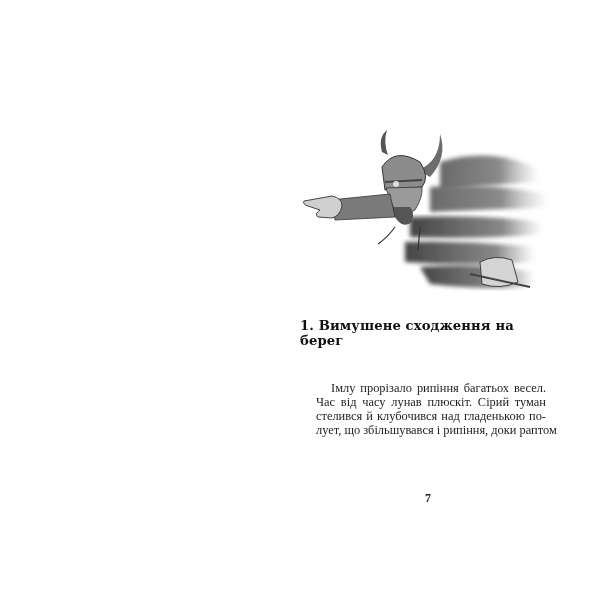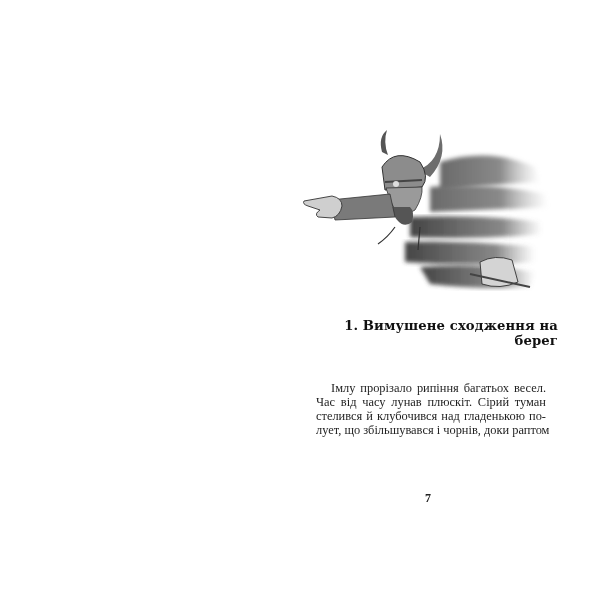--- a/index.html
+++ b/index.html
@@ -2,21 +2,21 @@
 <html><head>
 <meta charset="utf-8">
 <style>
   html, body { margin:0; padding:0; background:#ffffff; }
   body { width:600px; height:600px; position:relative; overflow:hidden;
          font-family:"DejaVu Serif","Liberation Serif",serif; color:#1a1a1a; }
   .spread { position:absolute; left:0; top:0; width:600px; height:600px; background:#ffffff; }
   .left-page { position:absolute; left:0; top:0; width:300px; height:600px; background:#ffffff; }
   .right-page { position:absolute; left:300px; top:0; width:300px; height:600px; background:#ffffff; }
   .illustration { position:absolute; left:290px; top:122px; width:280px; height:185px; }
-  .chapter-title { position:absolute; left:300px; top:318px; width:258px; text-align:right;
+  .chapter-title { position:absolute; left:300px; top:318px; width:258px; text-align:left;
                    font-family:"DejaVu Serif",serif; font-weight:bold; font-size:13.2px; color:#111; letter-spacing:0.1px; }
   .body-text { position:absolute; left:316px; top:348px; width:230px;
                font-family:"Liberation Serif","DejaVu Serif",serif; font-size:12.4px; line-height:13.9px; color:#1e1e1e; }
   .body-text .line { display:block; white-space:nowrap; text-align:justify; text-align-last:justify; height:13.9px; }
   .body-text .line.last { text-align-last:left; }
   .body-text .line.indent { padding-left:15px;margin-top:34px; }
   .page-number { position:absolute; left:418px; top:491px; width:20px; text-align:center;
                  font-family:"Liberation Serif",serif; font-size:12px; font-weight:bold; color:#222; }
 </style>
 </head>
@@ -70,17 +70,17 @@
     <path d="M190 140 Q205 132 222 138 L228 160 Q210 168 192 162 Z" fill="#d4d4d4" stroke="#333" stroke-width="0.9"></path>
     <path d="M180 152 L240 165" stroke="#444" stroke-width="2"></path>
   </svg>
 
   <div class="chapter-title">1. Вимушене сходження на берег</div>
 
   <div class="body-text">
     <span class="line indent">Імлу прорізало рипіння багатьох весел.</span>
     <span class="line">Час від часу лунав плюскіт. Сірий туман</span>
     <span class="line">стелився й клубочився над гладенькою по-</span>
-    <span class="line">лует, що збільшувався і чорнів, доки раптом</span>
+    <span class="line">лует, що збільшувався і рипіння, доки раптом</span>
   </div>
 
   <div class="page-number">7</div>
 </div>
 
 </body></html>

